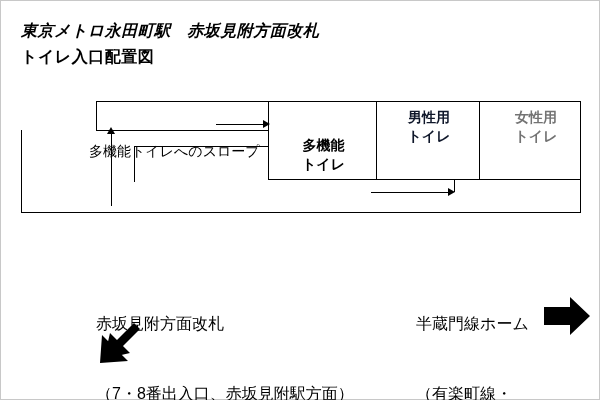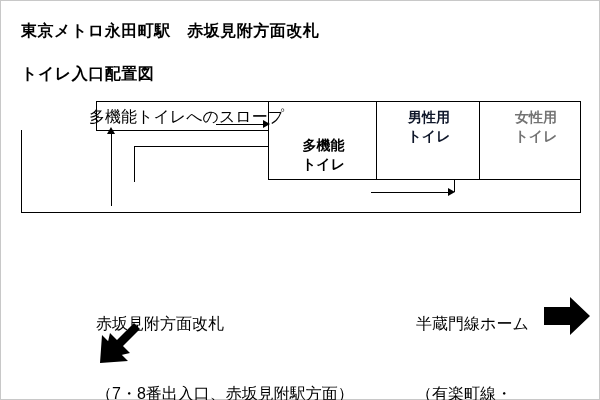--- a/index.html
+++ b/index.html
@@ -24,22 +24,22 @@
   }
 
   
   .title-line {
     position: absolute;
     font-size: 16px;
     font-weight: bold;
     letter-spacing: 0.5px;
     white-space: nowrap;
   }
-  #title-1 { left: 20px; top: 20px; }
-  #title-2 { left: 20px; top: 63px; font-family: Liberation Mono, monospace; }
+  #title-1 { left: 20px; top: 20px; font-style: italic; }
+  #title-2 { left: 20px; top: 46px; font-family: Liberation Mono, monospace; }
 
   
   #diagram {
     position: absolute;
     left: 0;
     top: 85px;
     width: 600px;
     height: 150px;
   }
 
@@ -56,23 +56,24 @@
     font-weight: bold;
     line-height: 1.35;
     text-align: center;
     white-space: nowrap;
   }
   .blue { color: #0f172a; text-align: center; }
   .red  { color: #737373; }
 
   .slope-label {
     position: absolute;
-    font-size: 16px;
+    font-size: 14px;
     line-height: 1.35;
     white-space: nowrap;
+    margin-top: 36px;
   }
 
   
   .arrow-right {
     position: absolute;
     width: 0;
     height: 0;
     border-top: 4px solid transparent;
     border-bottom: 4px solid transparent;
     border-left: 7px solid #000000;

